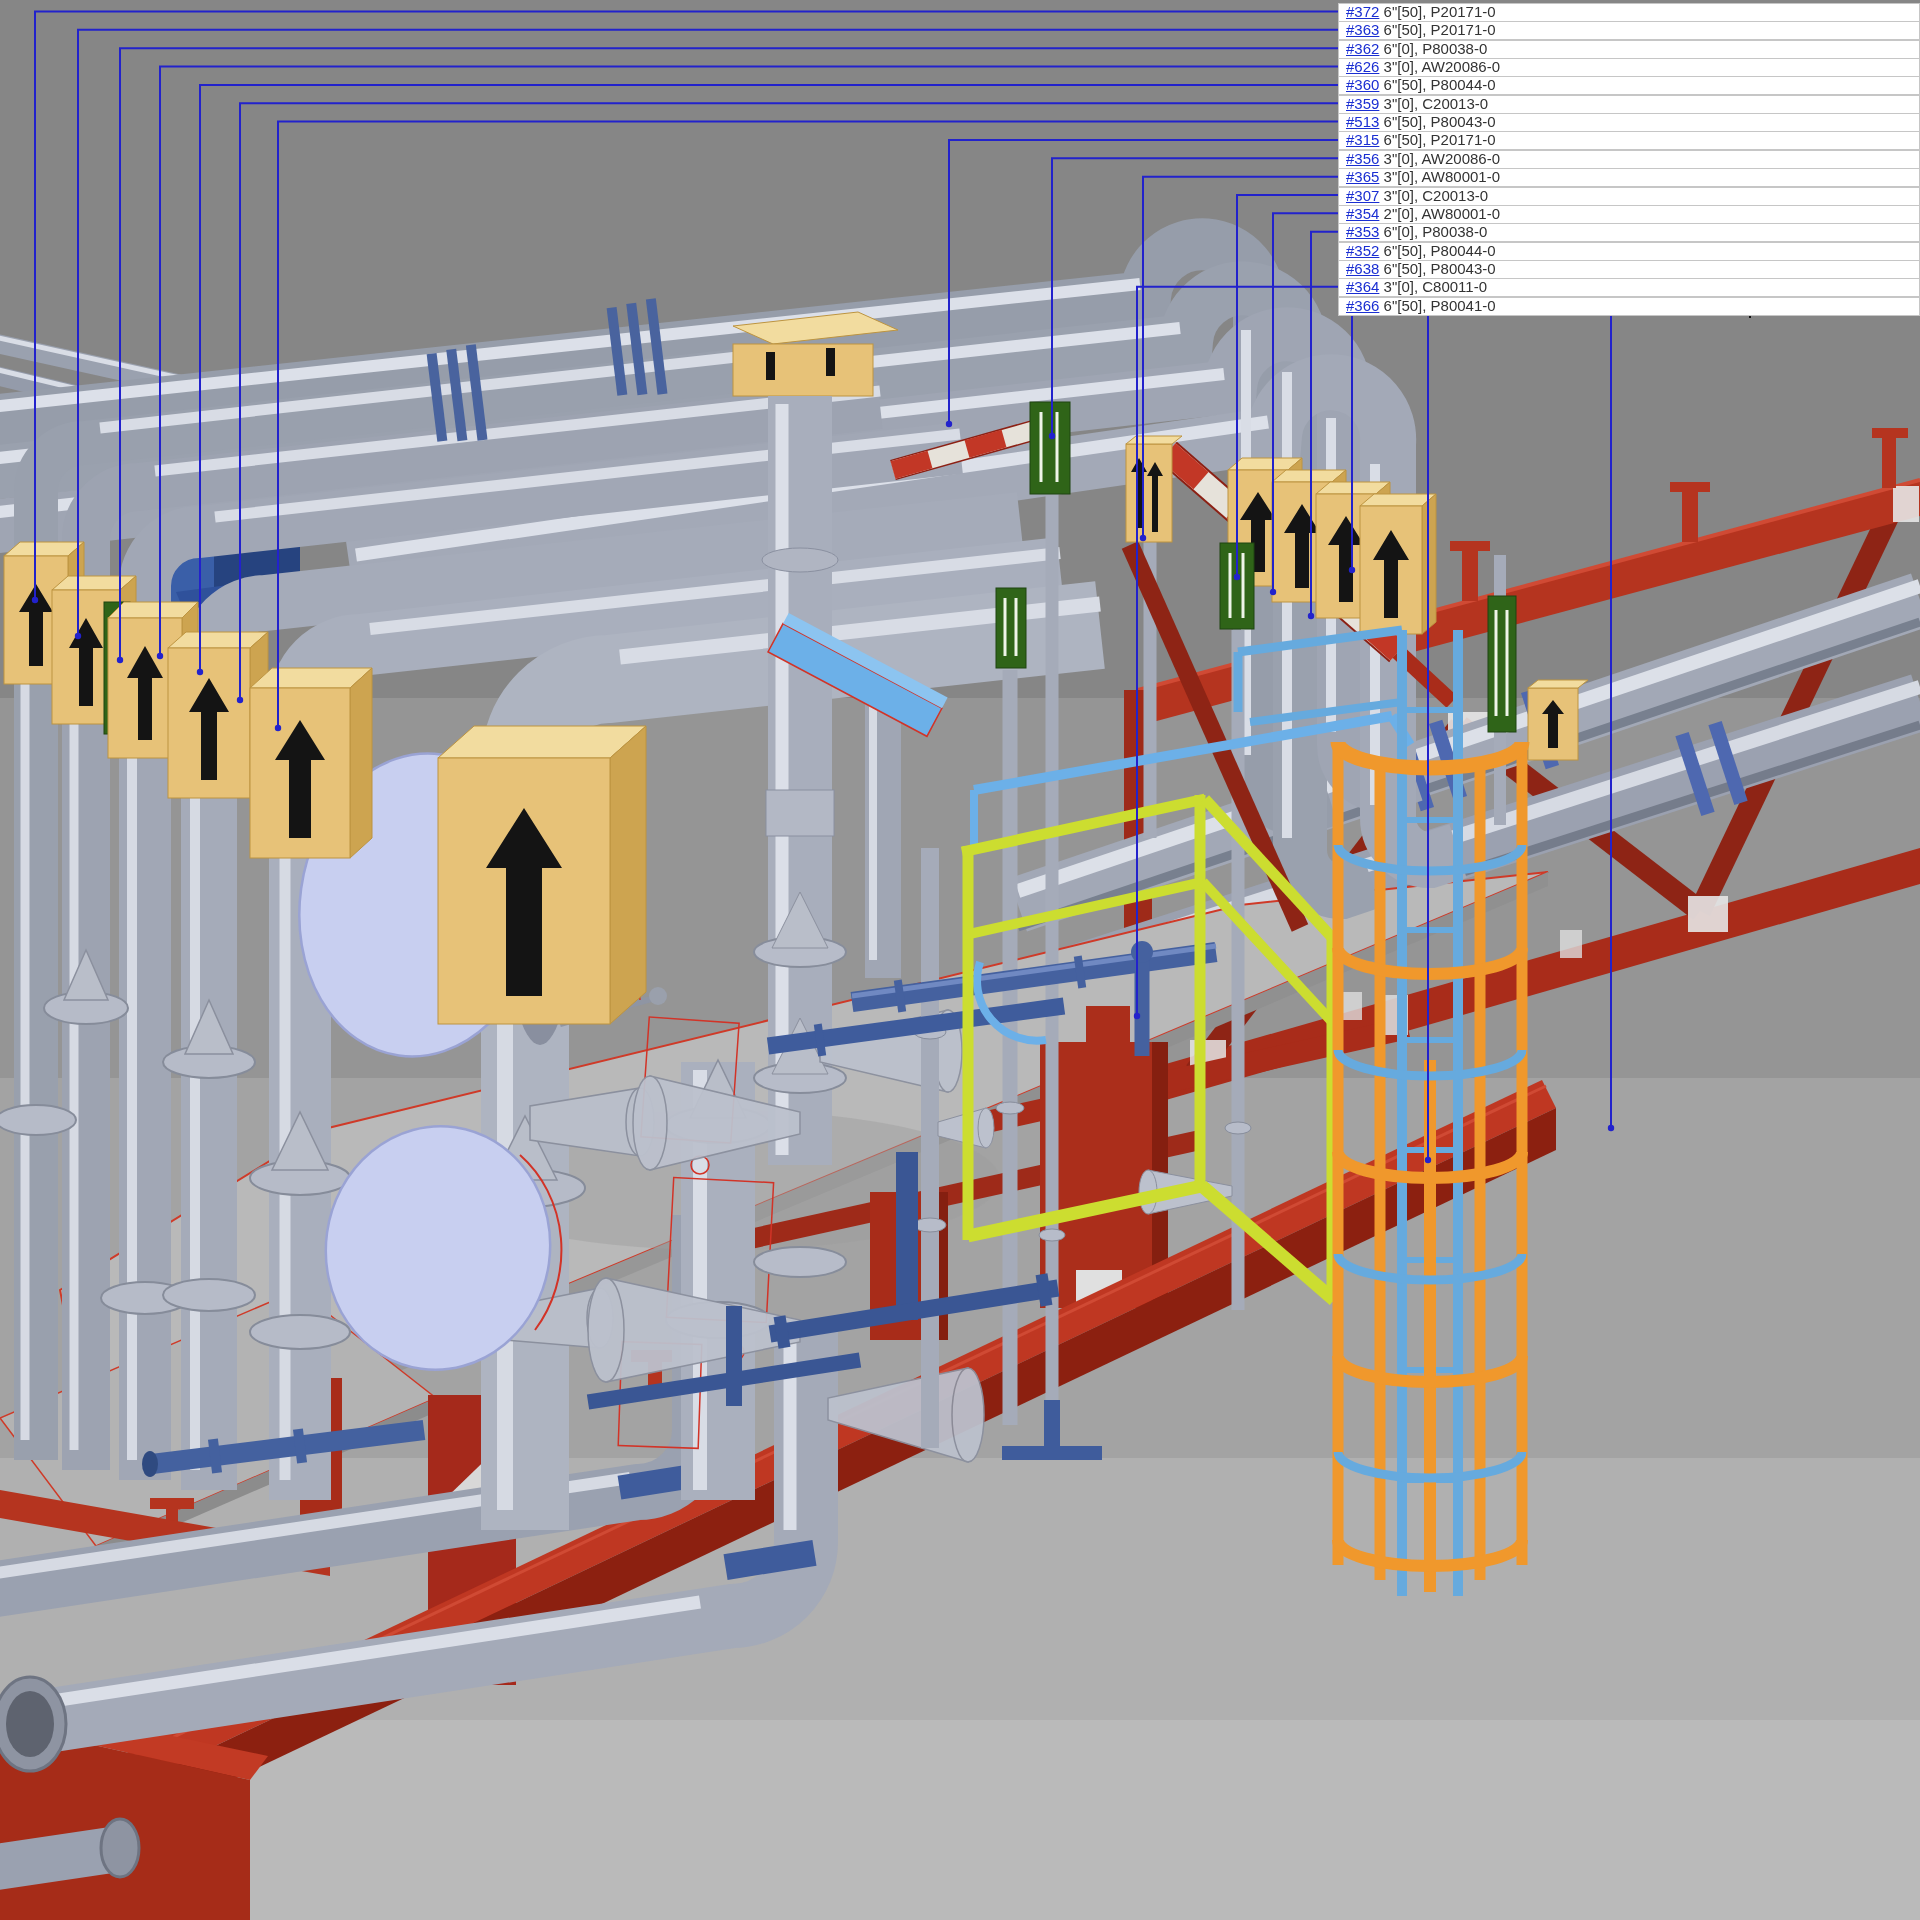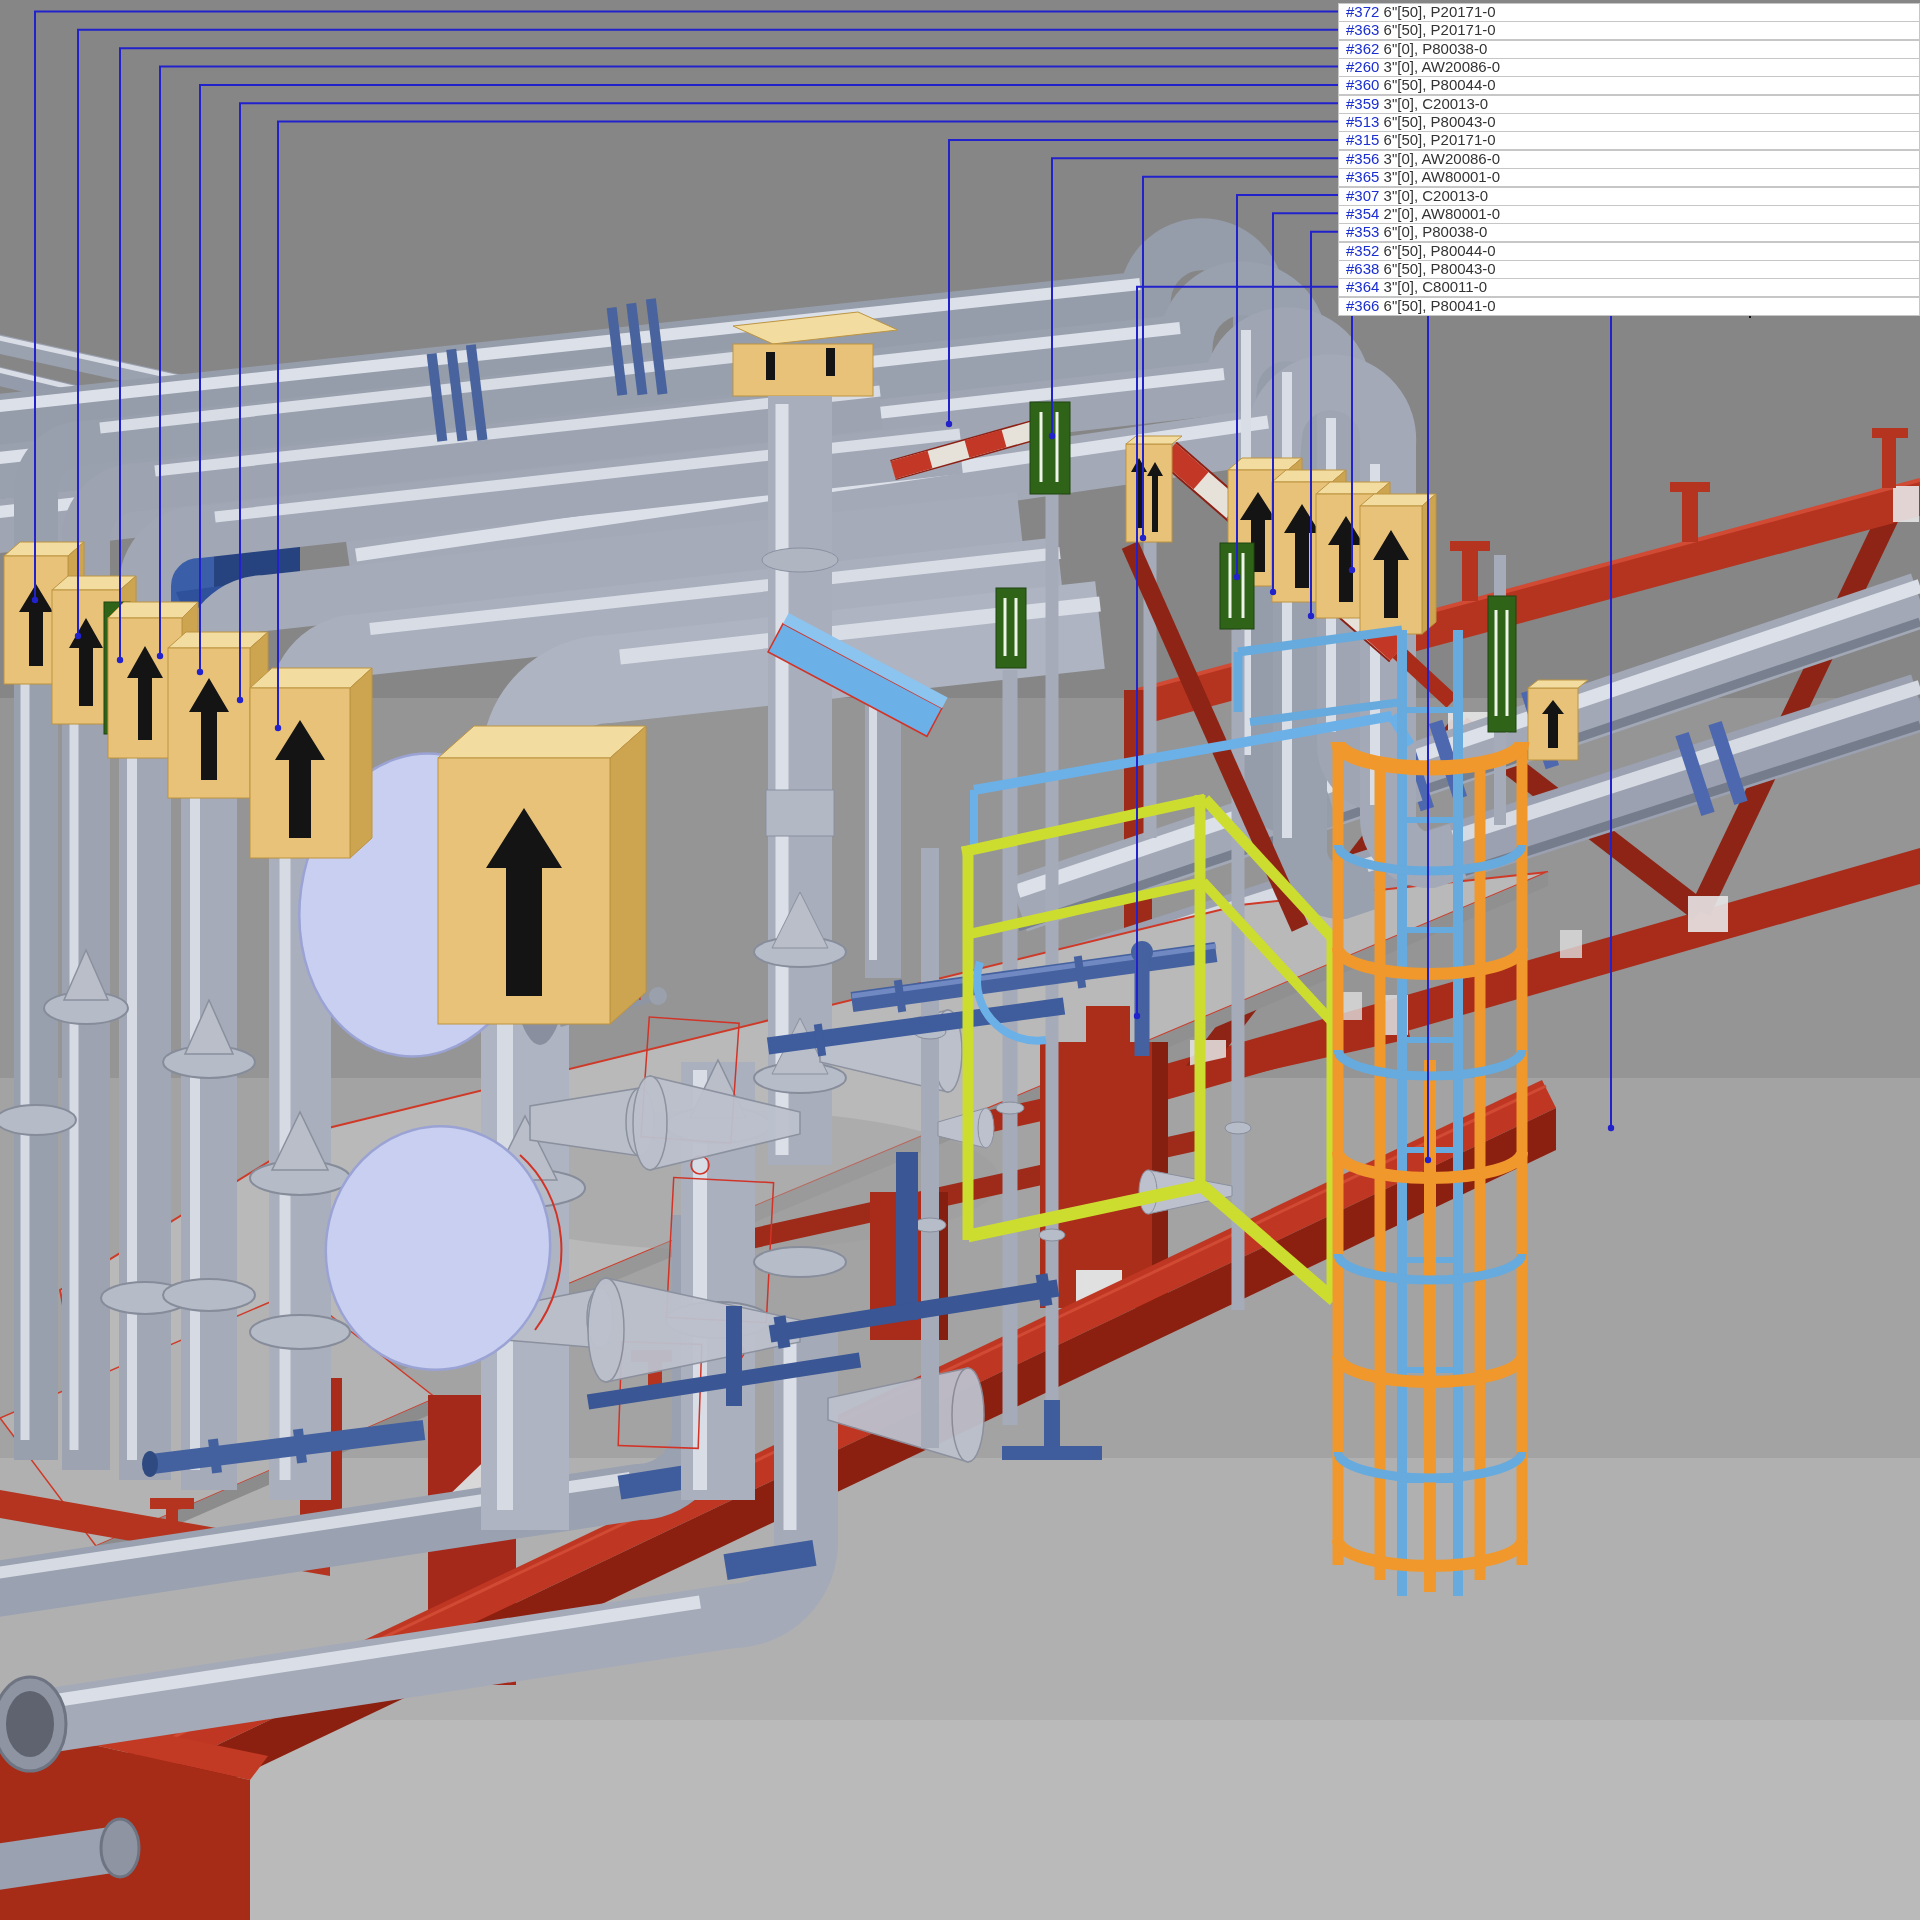--- a/index.html
+++ b/index.html
@@ -5,21 +5,21 @@
   html,body{margin:0;padding:0;background:#777;}
   .stage{position:relative;width:1920px;height:1920px;overflow:hidden;
          font-family:"Liberation Sans","DejaVu Sans",sans-serif;}
   .stage svg{position:absolute;left:0;top:0;}
   #leaders{pointer-events:none;}
   .labels{position:absolute;left:0;top:0;width:1920px;height:330px;}
   .label-row{position:absolute;left:1338px;right:0;height:17px;
              background:#ffffff;border:1px solid #c6c6c6;
              font-size:15px;line-height:16px;white-space:nowrap;
              padding-left:7px;overflow:hidden;}
-  .lid{color:#1a2ed2;}
+  .lid{color:#1a2ed2;text-decoration:underline;}
   .lspec{color:#333333;}
   .leader{fill:none;stroke:#2222cc;stroke-width:2;}
   .leader-dot{fill:#2222cc;stroke:none;}
   .spine{stroke:#111;stroke-width:2;}
 </style>
 </head>
 <body>
 
 <div class="stage">
 
@@ -576,21 +576,21 @@
       <polyline points="1338,286.75 1137,286.75 1137,1016" class="leader"></polyline>
       <circle cx="1137" cy="1016" r="3.2" class="leader-dot"></circle>
       <polyline points="1338,305.1 1611,305.1 1611,1128" class="leader"></polyline>
       <circle cx="1611" cy="1128" r="3.2" class="leader-dot"></circle>
     </svg>
 
 <div class="labels" id="annotation-list">
       <div class="label-row" style="top: 3px;"><span class="lid">#372</span> <span class="lspec">6"[50], P20171-0</span></div>
       <div class="label-row" style="top: 21.35px;"><span class="lid">#363</span> <span class="lspec">6"[50], P20171-0</span></div>
       <div class="label-row" style="top: 39.7px;"><span class="lid">#362</span> <span class="lspec">6"[0], P80038-0</span></div>
-      <div class="label-row" style="top: 58.05px;"><span class="lid">#260</span> <span class="lspec">3"[0], AW20086-0</span></div>
+      <div class="label-row" style="top: 58.05px;"><span class="lid">#626</span> <span class="lspec">3"[0], AW20086-0</span></div>
       <div class="label-row" style="top: 76.4px;"><span class="lid">#360</span> <span class="lspec">6"[50], P80044-0</span></div>
       <div class="label-row" style="top: 94.75px;"><span class="lid">#359</span> <span class="lspec">3"[0], C20013-0</span></div>
       <div class="label-row" style="top: 113.1px;"><span class="lid">#513</span> <span class="lspec">6"[50], P80043-0</span></div>
       <div class="label-row" style="top: 131.45px;"><span class="lid">#315</span> <span class="lspec">6"[50], P20171-0</span></div>
       <div class="label-row" style="top: 149.8px;"><span class="lid">#356</span> <span class="lspec">3"[0], AW20086-0</span></div>
       <div class="label-row" style="top: 168.15px;"><span class="lid">#365</span> <span class="lspec">3"[0], AW80001-0</span></div>
       <div class="label-row" style="top: 186.5px;"><span class="lid">#307</span> <span class="lspec">3"[0], C20013-0</span></div>
       <div class="label-row" style="top: 204.85px;"><span class="lid">#354</span> <span class="lspec">2"[0], AW80001-0</span></div>
       <div class="label-row" style="top: 223.2px;"><span class="lid">#353</span> <span class="lspec">6"[0], P80038-0</span></div>
       <div class="label-row" style="top: 241.55px;"><span class="lid">#352</span> <span class="lspec">6"[50], P80044-0</span></div>

